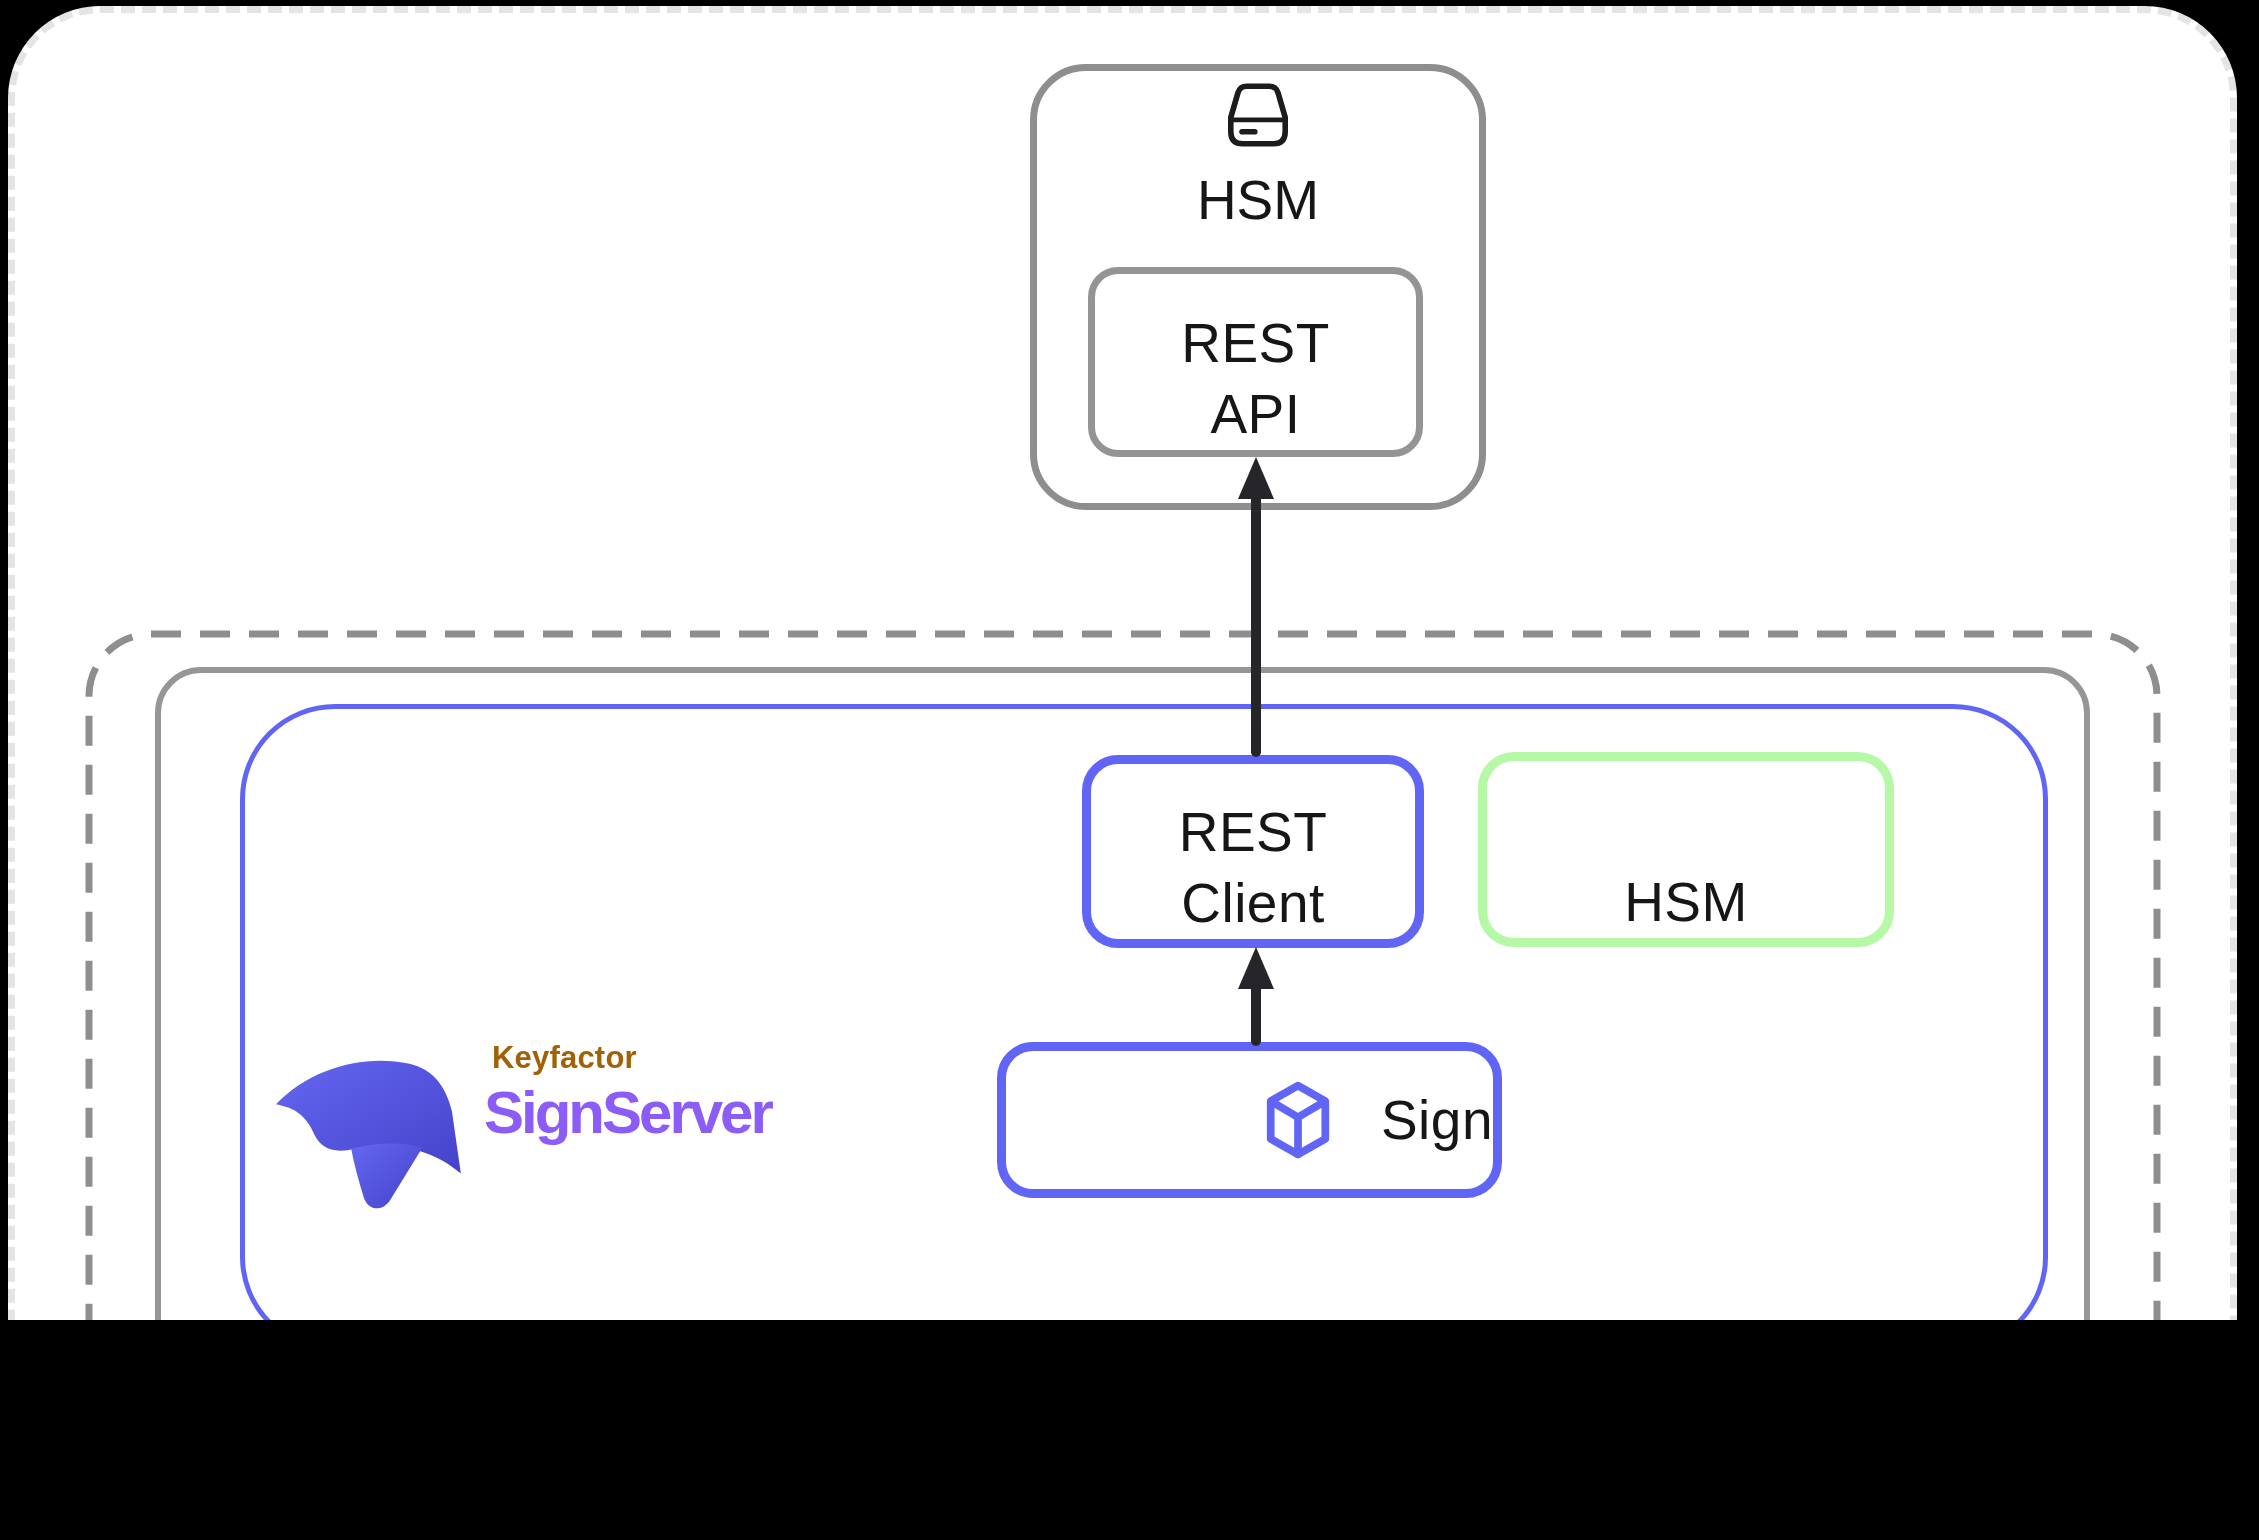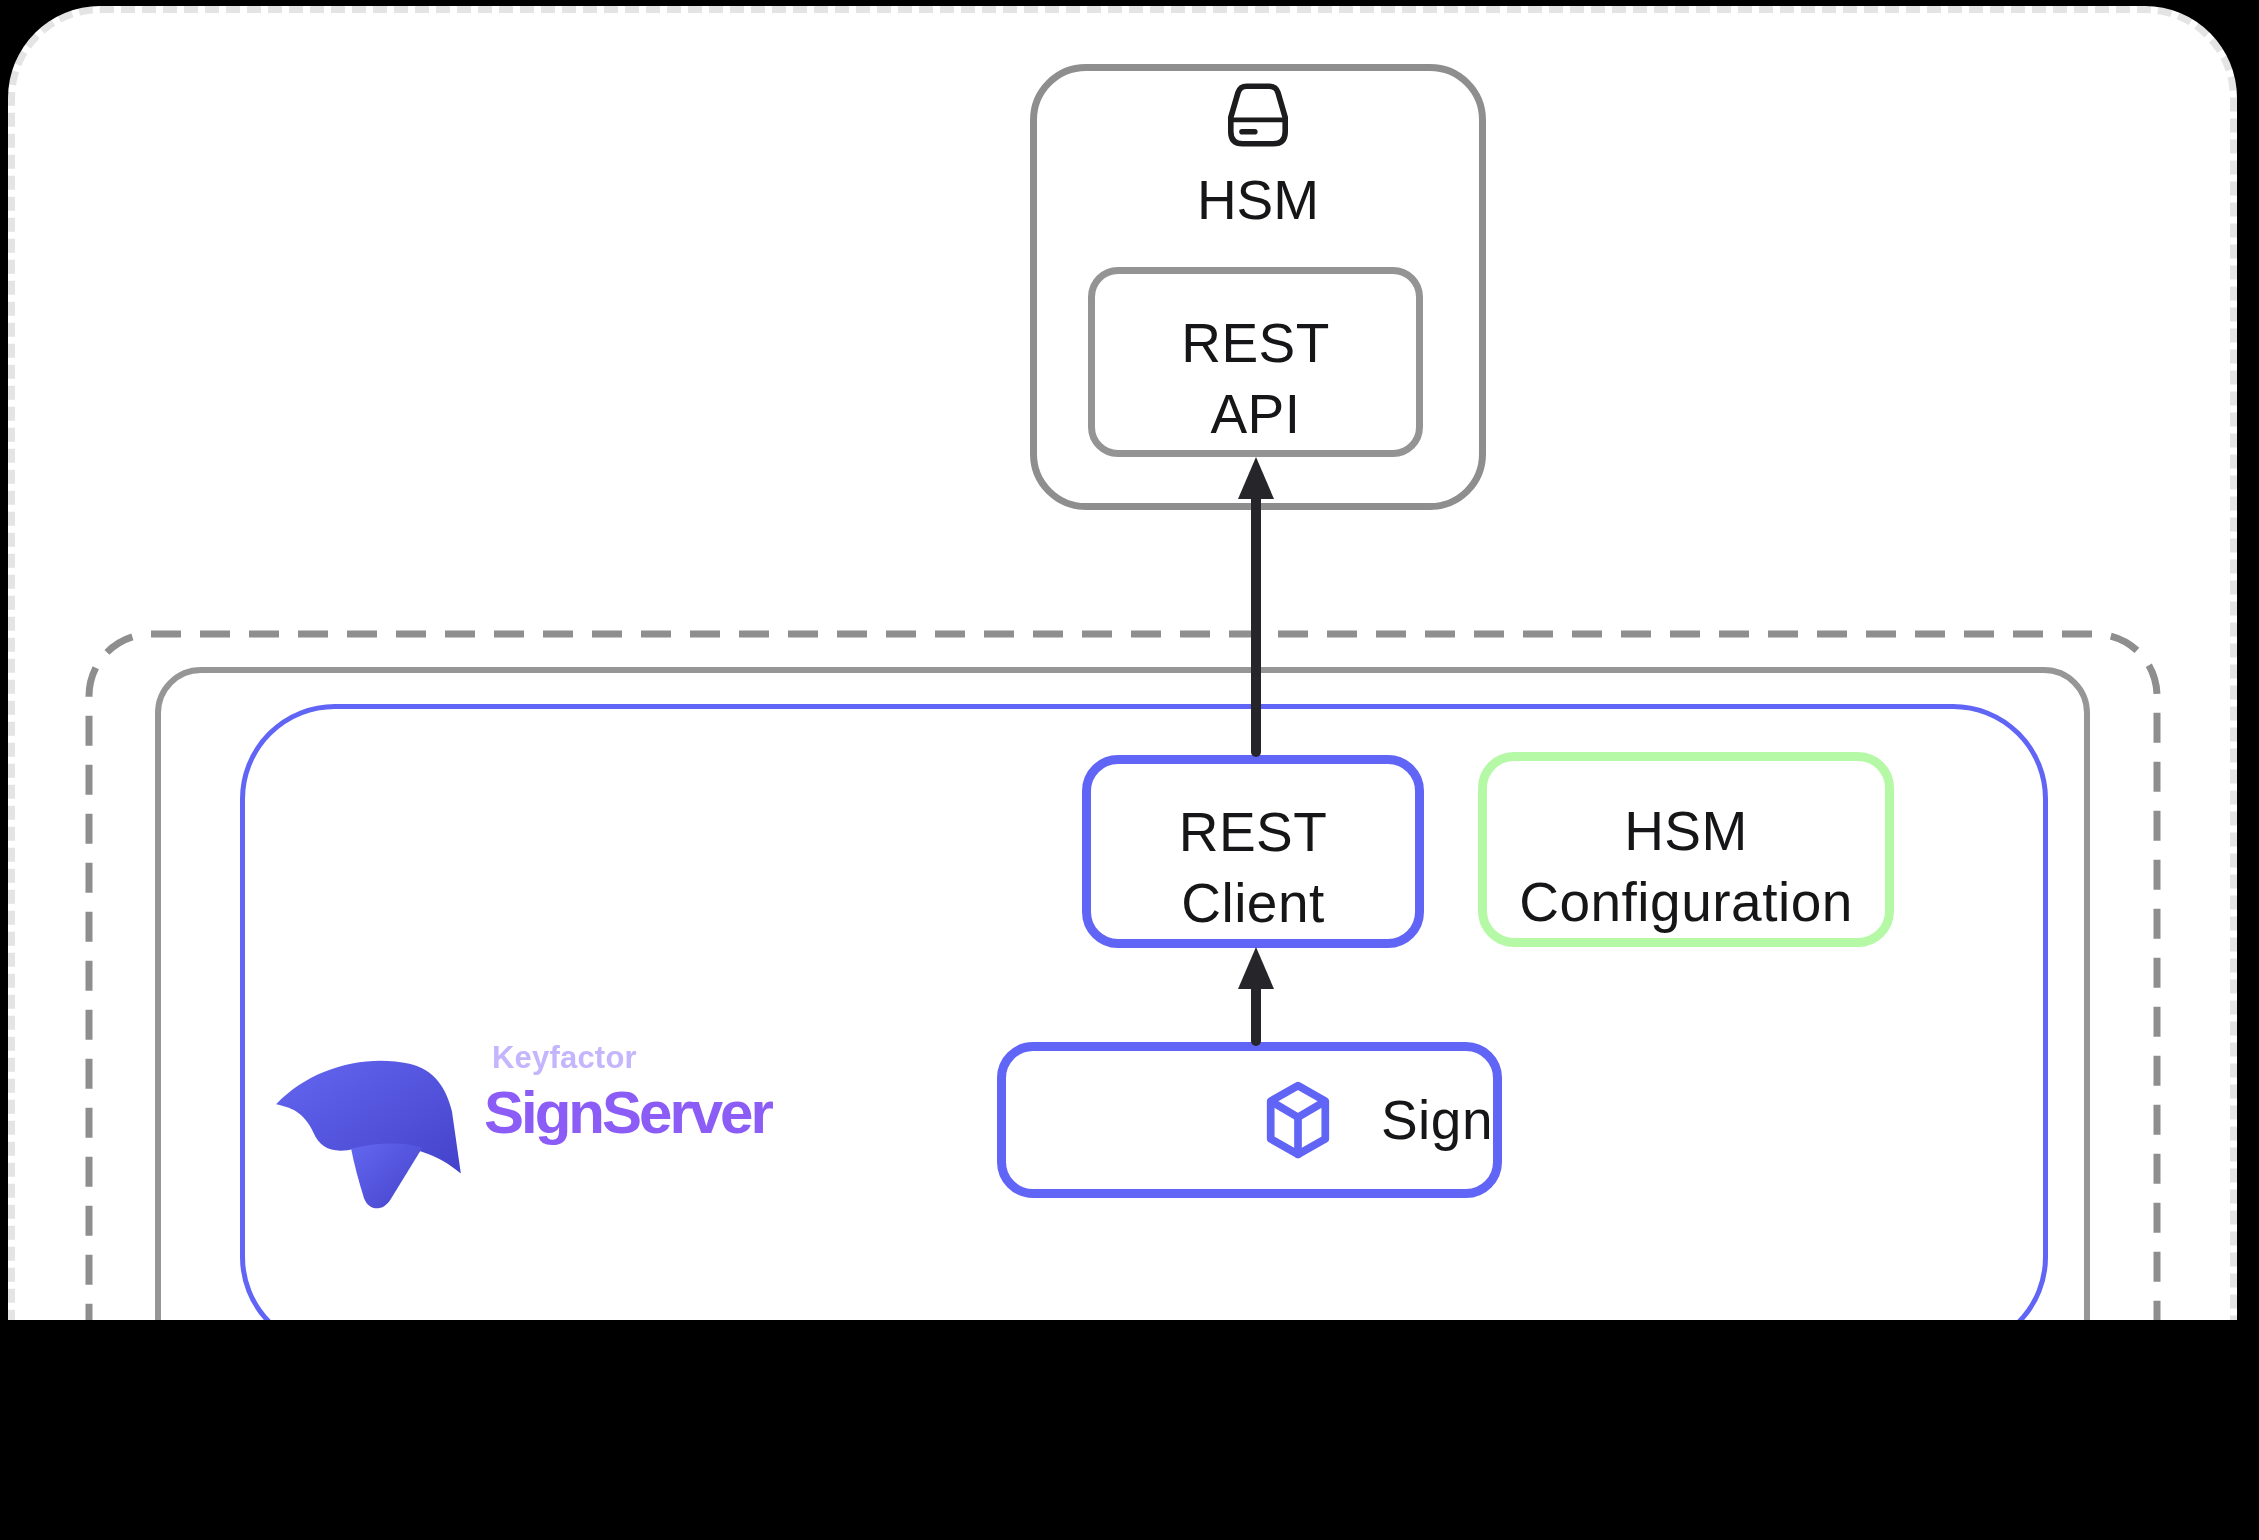--- a/index.html
+++ b/index.html
@@ -30,21 +30,21 @@
   .rest-client{left:1082px;top:755px;width:342px;height:193px;border:9px solid #6165f6;border-radius:36px;}
   .hsm-config{left:1478px;top:752px;width:416px;height:195px;border:9px solid #b5f9a6;border-radius:36px;}
   .sign-box{left:997px;top:1042px;width:505px;height:156px;border:9px solid #6165f6;border-radius:36px;flex-direction:row;gap:48px;}
   .sign-box .lbl{line-height:60px;}
   
   .arrow{position:absolute;}
   .arrow .shaft{position:absolute;background:#26262a;border-radius:5px;}
   .arrow .head{position:absolute;width:0;height:0;border-left:18px solid transparent;border-right:18px solid transparent;border-bottom:42px solid #26262a;}
   
   .logo-mark{position:absolute;left:266px;top:1050px;}
-  .logo-brand{position:absolute;left:492px;top:1040px;font-size:31px;font-weight:700;letter-spacing:0.2px;color:#c4b5fd;}
+  .logo-brand{position:absolute;left:492px;top:1040px;font-size:31px;font-weight:700;letter-spacing:0.2px;color:#a16207;}
   .logo-product{position:absolute;left:484px;top:1078px;font-size:60px;font-weight:700;letter-spacing:-3px;color:#8b5cf6;}
 </style>
 </head>
 <body>
 
 <div class="canvas">
   <div class="page"></div>
 
   <svg class="boundary" style="left:85px;top:630px;" width="2076" height="811" viewBox="0 0 2076 811">
     <rect x="4" y="4" width="2068" height="803" rx="62" fill="none" stroke="#8e8e8e" stroke-width="7" stroke-dasharray="30 19"></rect>
@@ -68,21 +68,20 @@
     <span class="lbl">API</span>
   </div>
 
   <div class="node rest-client">
     <span class="lbl">REST</span>
     <span class="lbl">Client</span>
   </div>
 
   <div class="node hsm-config">
     <span class="lbl">HSM</span>
-    <span class="lbl">Configuration</span>
   </div>
 
   <div class="node sign-box">
     <svg width="70" height="80" viewBox="0 0 100 112">
       <path d="M50 7 L89 29 L89 83 L50 105 L11 83 L11 29 Z" fill="none" stroke="#6165f6" stroke-width="11" stroke-linejoin="round"></path>
       <path d="M11 29 L50 52 L89 29" fill="none" stroke="#6165f6" stroke-width="11" stroke-linejoin="round"></path>
       <path d="M50 52 L50 105" fill="none" stroke="#6165f6" stroke-width="11" stroke-linecap="round"></path>
     </svg>
     <span class="lbl">Sign</span>
   </div>

